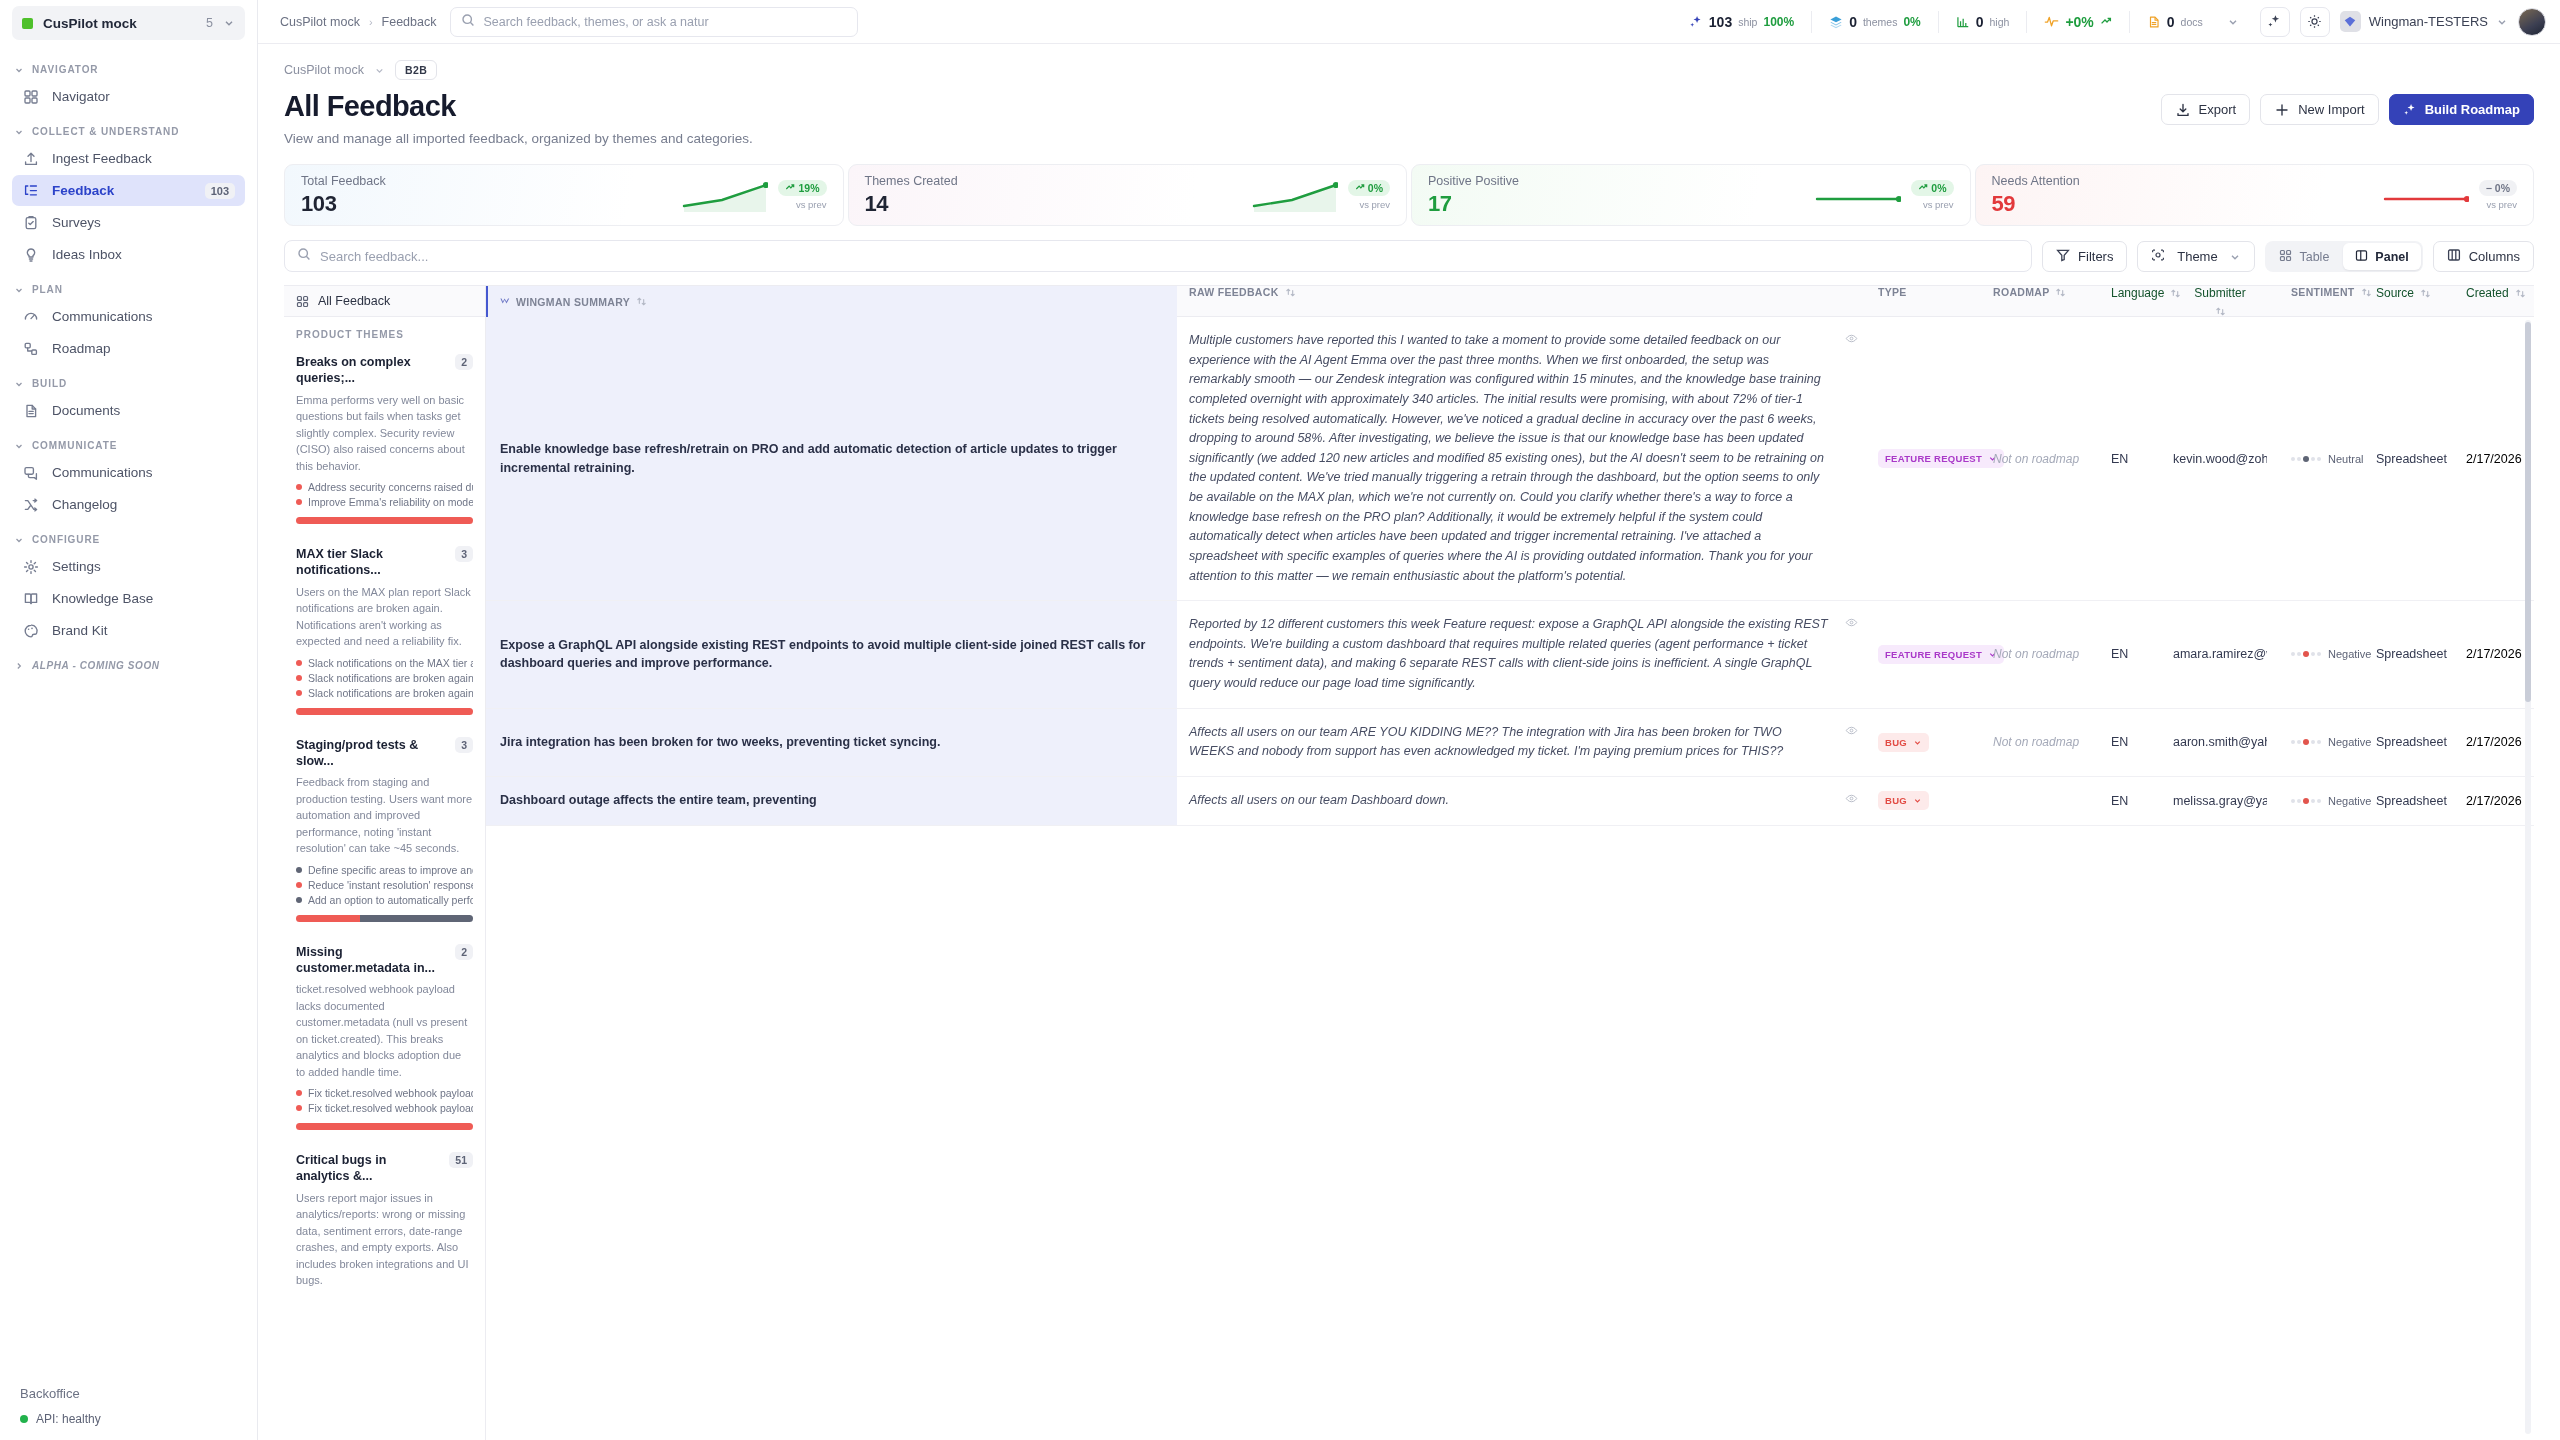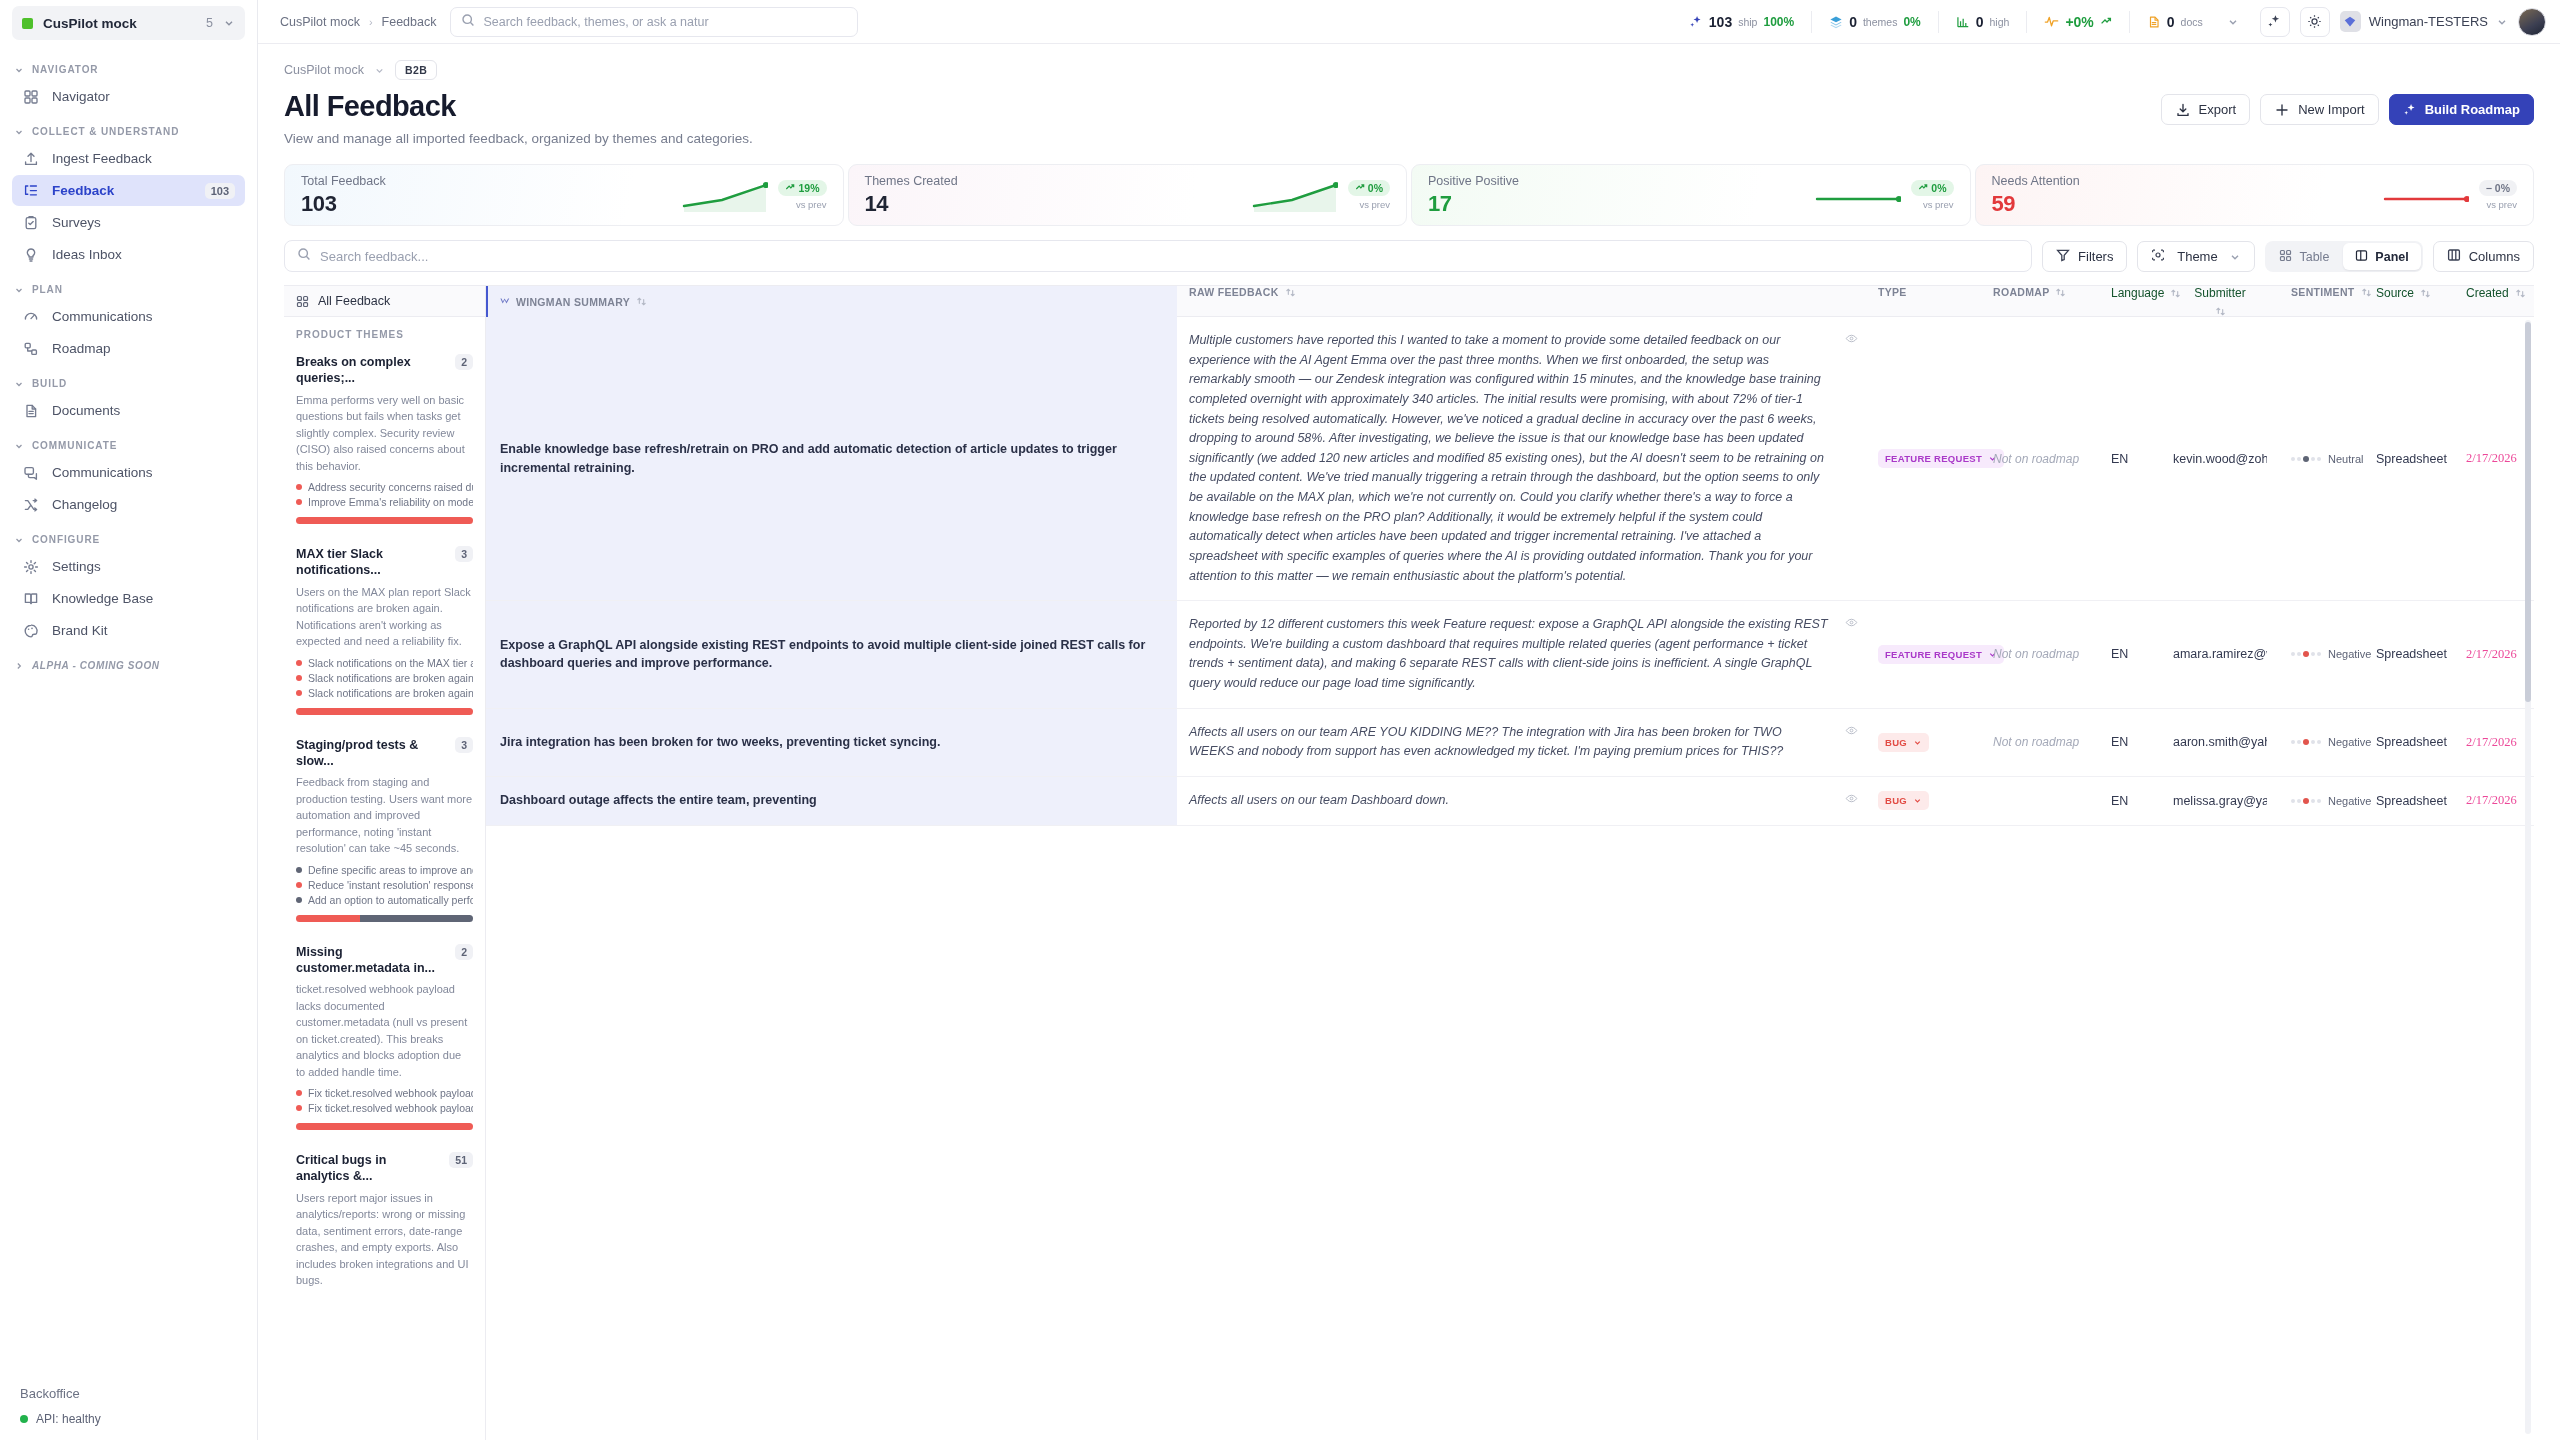--- a/index.html
+++ b/index.html
@@ -256,21 +256,21 @@
   .roadmap-na { font-size: 12px; font-style: italic; color: #a4a9b8; }
   .lang { font-size: 12.5px; color: #333950; }
   .submitter { font-size: 12.5px; color: #333950; white-space: nowrap; overflow: hidden; text-overflow: clip; }
   .sent { display: flex; align-items: center; gap: 7px; }
   .sdots { display: flex; gap: 2px; align-items: center; }
   .sdot { width: 4px; height: 4px; border-radius: 50%; background: #e0e2e9; }
   .sdot.on.neutral { background: #5f6575; width: 6px; height: 6px; }
   .sdot.on.negative { background: #e2554d; width: 6px; height: 6px; }
   .sent-label { font-size: 11px; color: #5d6376; }
   .source { font-size: 12.5px; color: #333950; }
-  .created { font-size: 12.5px; color: #ec4899; font-family: Liberation Serif, serif; }
+  .created { font-size: 12.5px; color: #000000; }
 
   .vscroll {
     position: absolute; right: 3px; top: 36px; width: 6px; height: 380px;
     background: #c9cdd8; border-radius: 4px;
   }
   .vscroll-track { position: absolute; right: 3px; top: 34px; width: 6px; bottom: 6px; background: #f1f2f6; border-radius: 4px;}
 </style>
 </head>
 <body>
 

